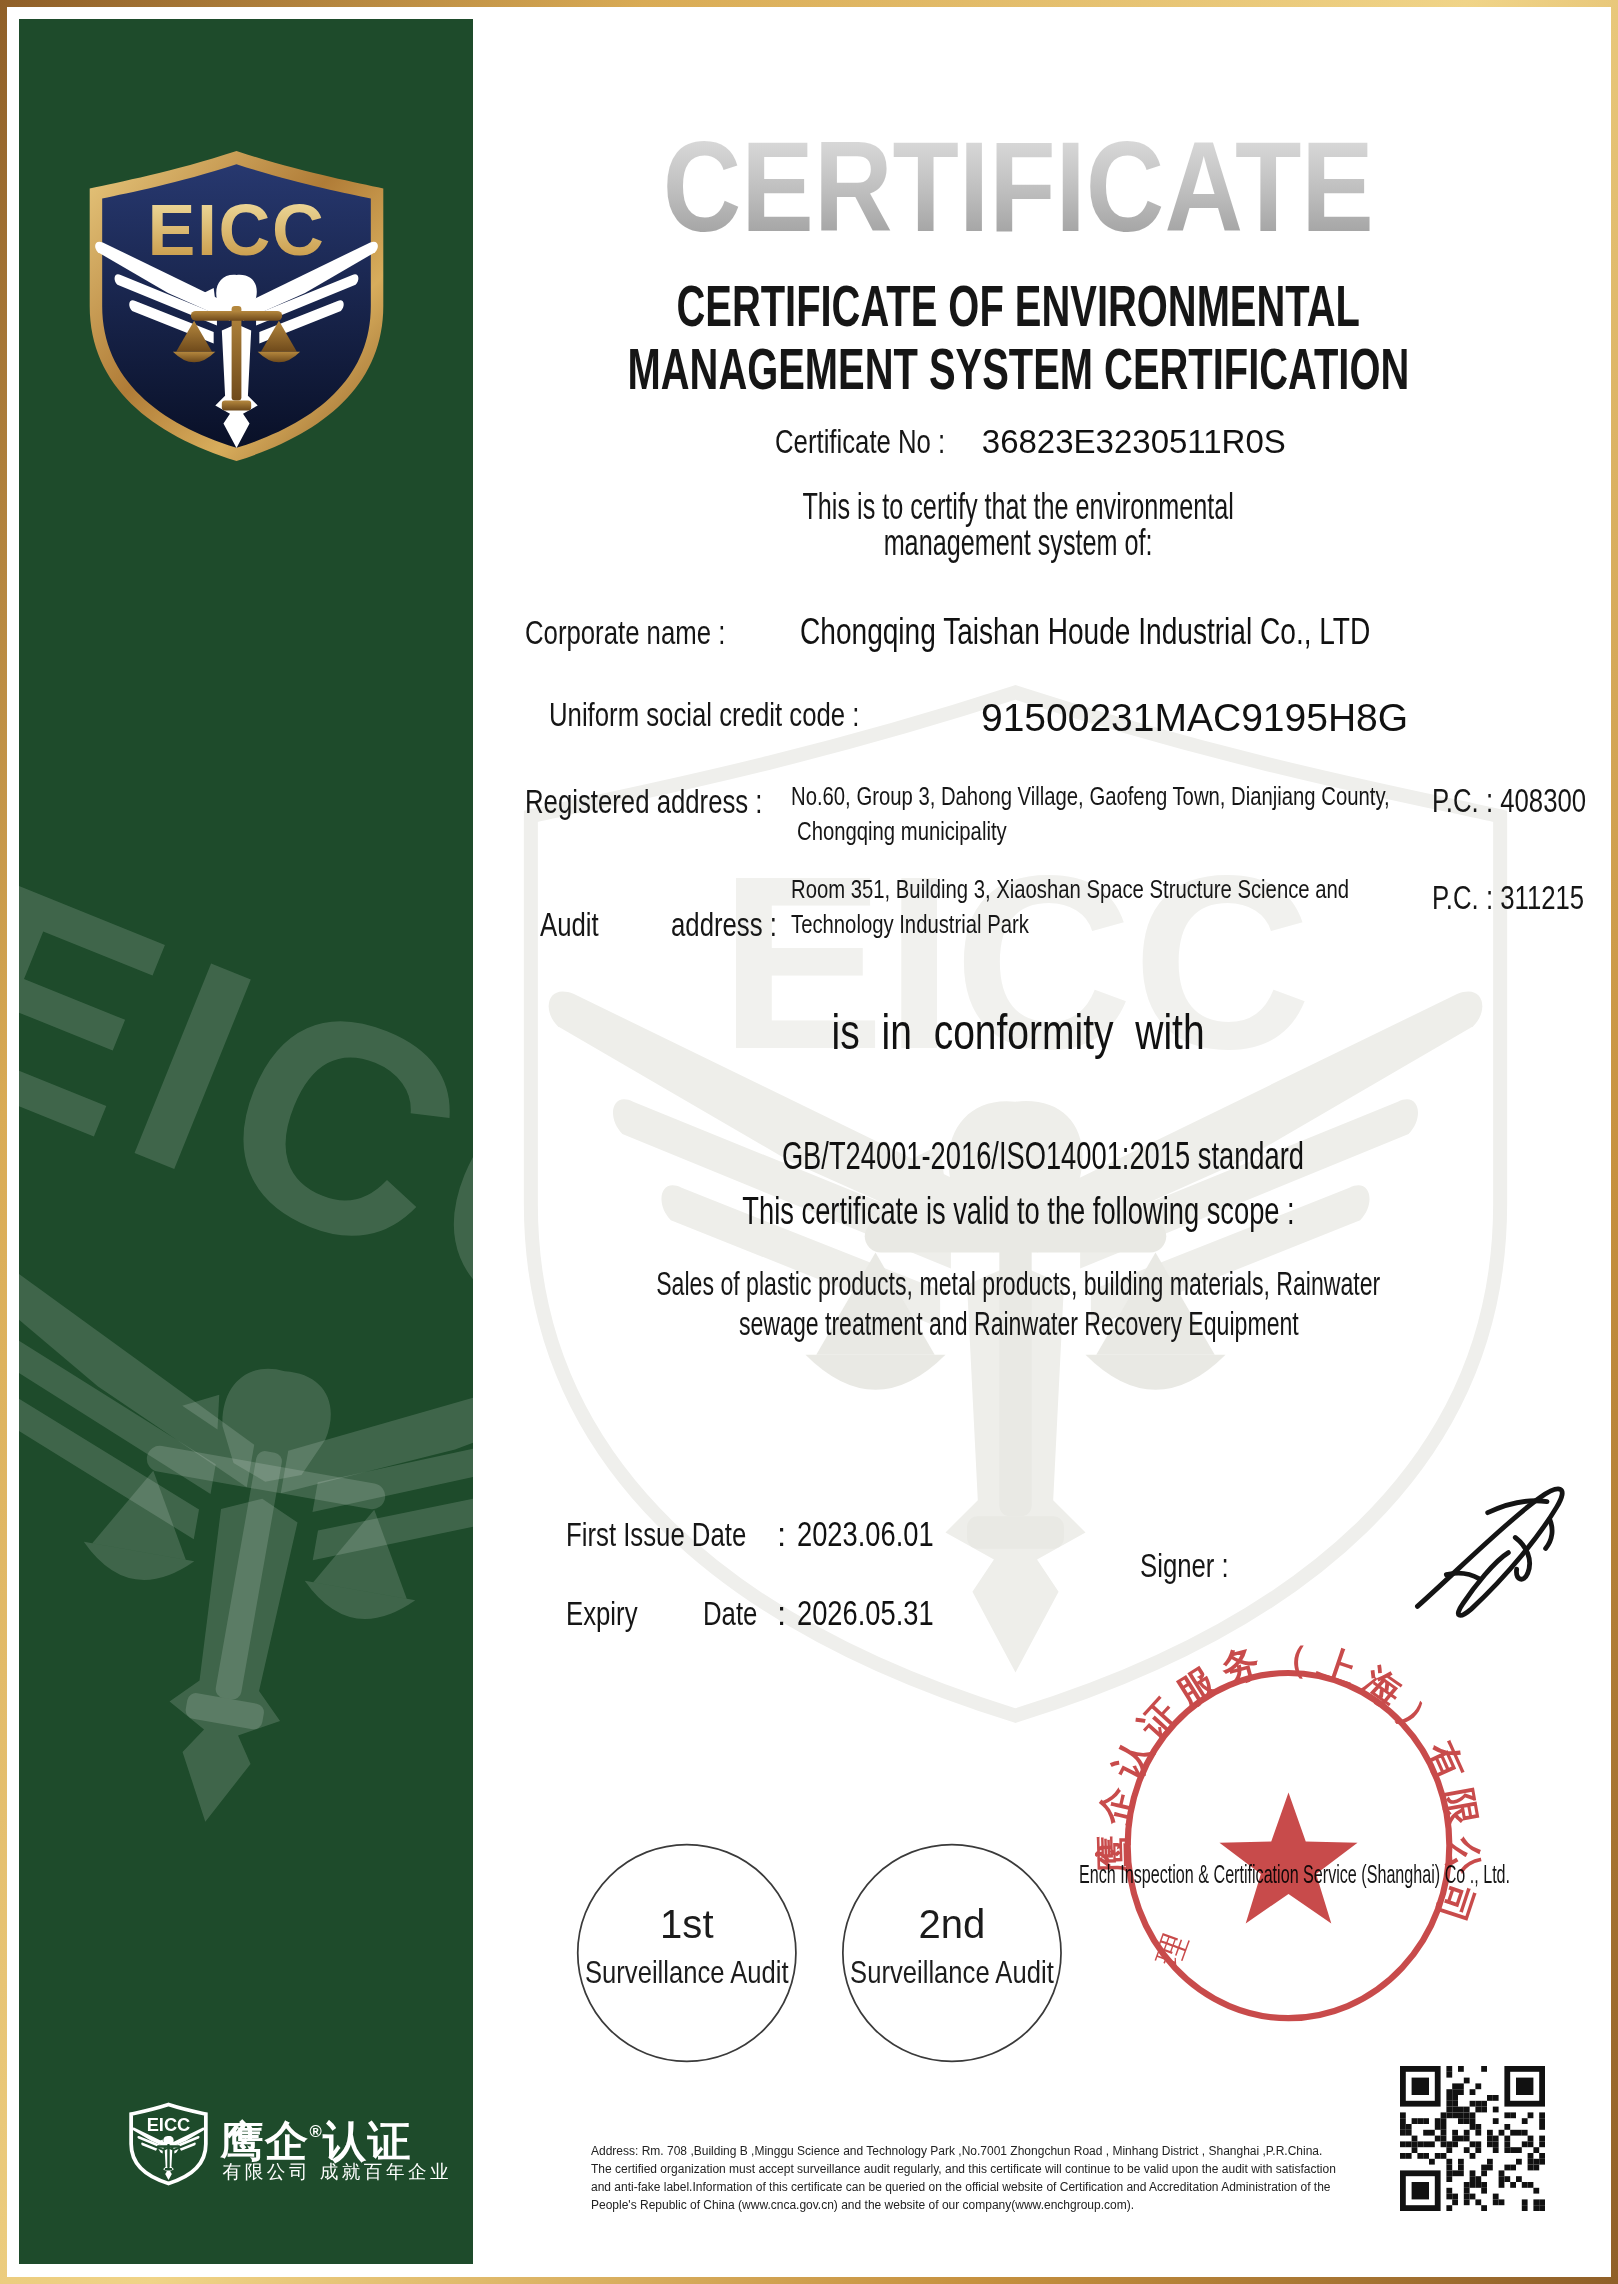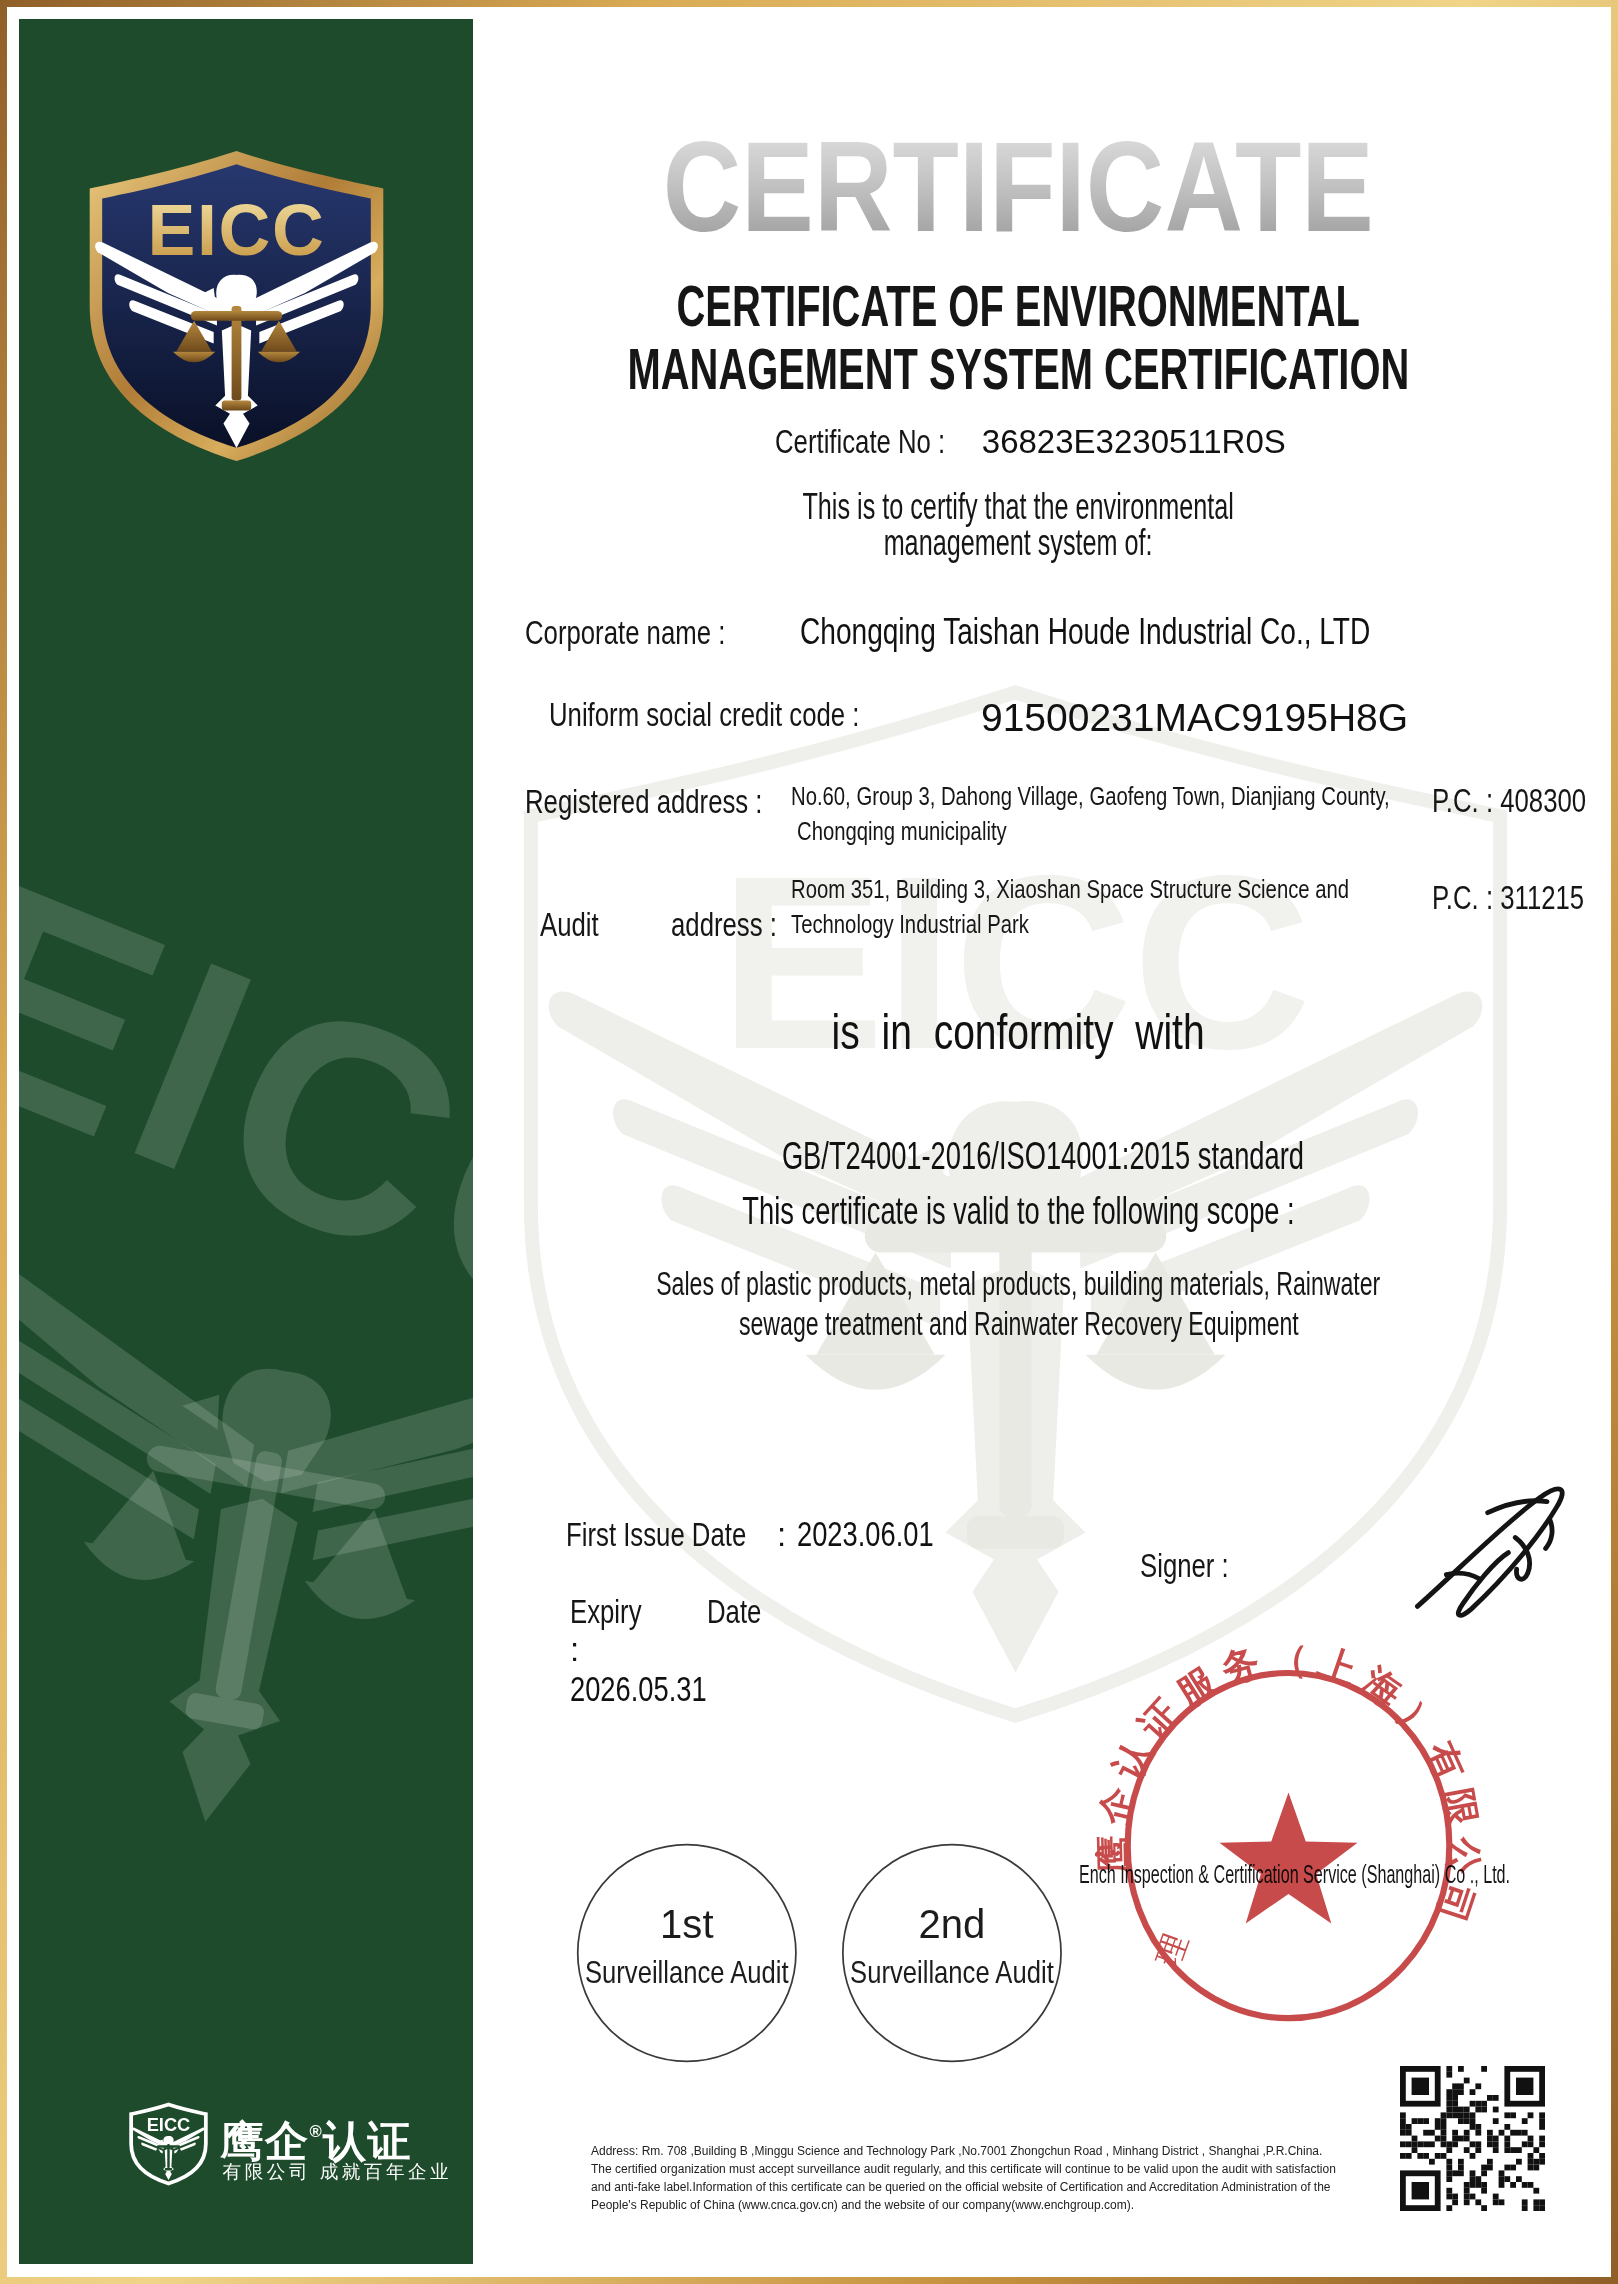--- a/index.html
+++ b/index.html
@@ -194,21 +194,21 @@
   </div>
   <div class="abs ctr" style="top:1305px;z-index:3;">
     <span class="cx7" style="font-size:33px;color:#161616;">sewage treatment and Rainwater Recovery Equipment</span>
   </div>
 
   <div class="abs" style="left:566px;top:1514px;z-index:3;display:flex;align-items:baseline;">
     <span class="lbl cx78l" style="width:207px;">First Issue Date</span>
     <span class="lbl" style="margin:0 11px 0 4.1px;">:</span>
     <span class="val cx78l" style="font-size:35px;">2023.06.01</span>
   </div>
-  <div class="abs" style="left:566px;top:1593px;z-index:3;display:flex;align-items:baseline;flex-direction:column;">
+  <div class="abs" style="left:566px;top:1593px;z-index:3;display:flex;align-items:baseline;">
     <span style="width:207px;display:inline-flex;justify-content:space-between;">
       <span class="lbl cx78l">Expiry</span>
       <span class="lbl cx78l">Date</span>
     </span>
     <span class="lbl" style="margin:0 11px 0 4.1px;">:</span>
     <span class="val cx78l" style="font-size:35px;">2026.05.31</span>
   </div>
 
   <div class="abs lbl" style="left:1140px;top:1547px;z-index:3;">
     <span class="cx78l">Signer :</span>

